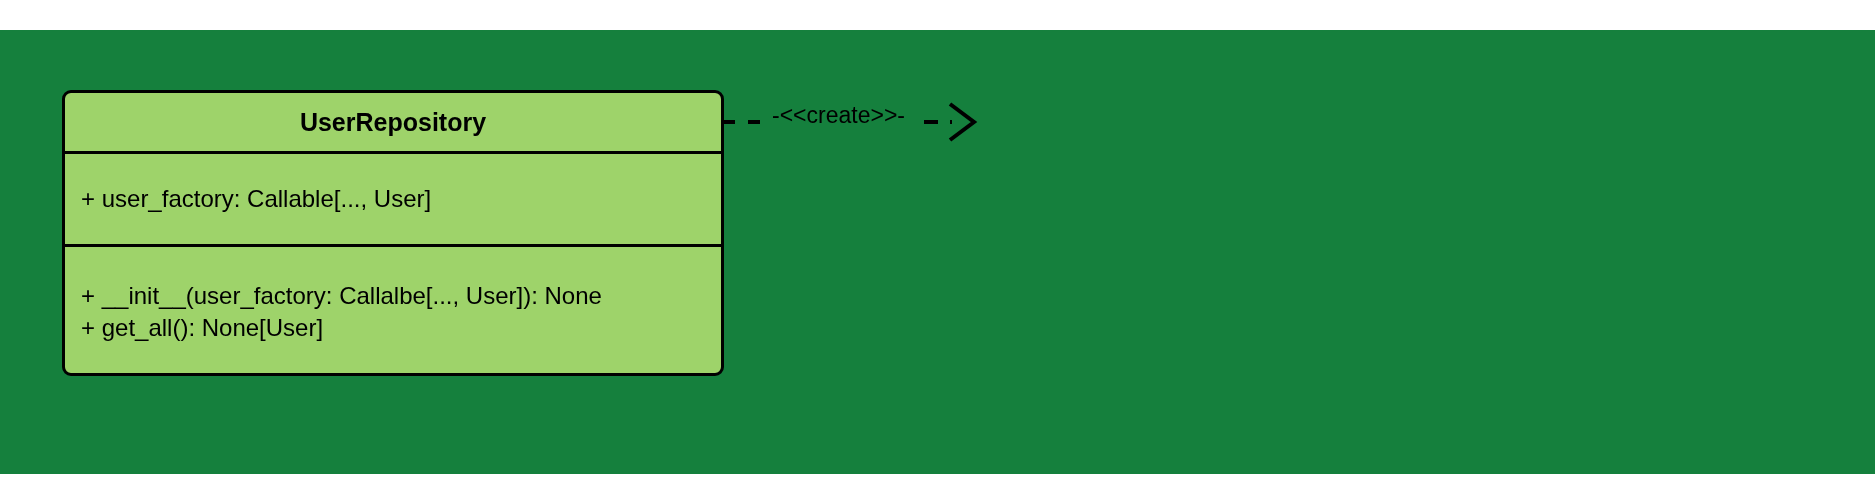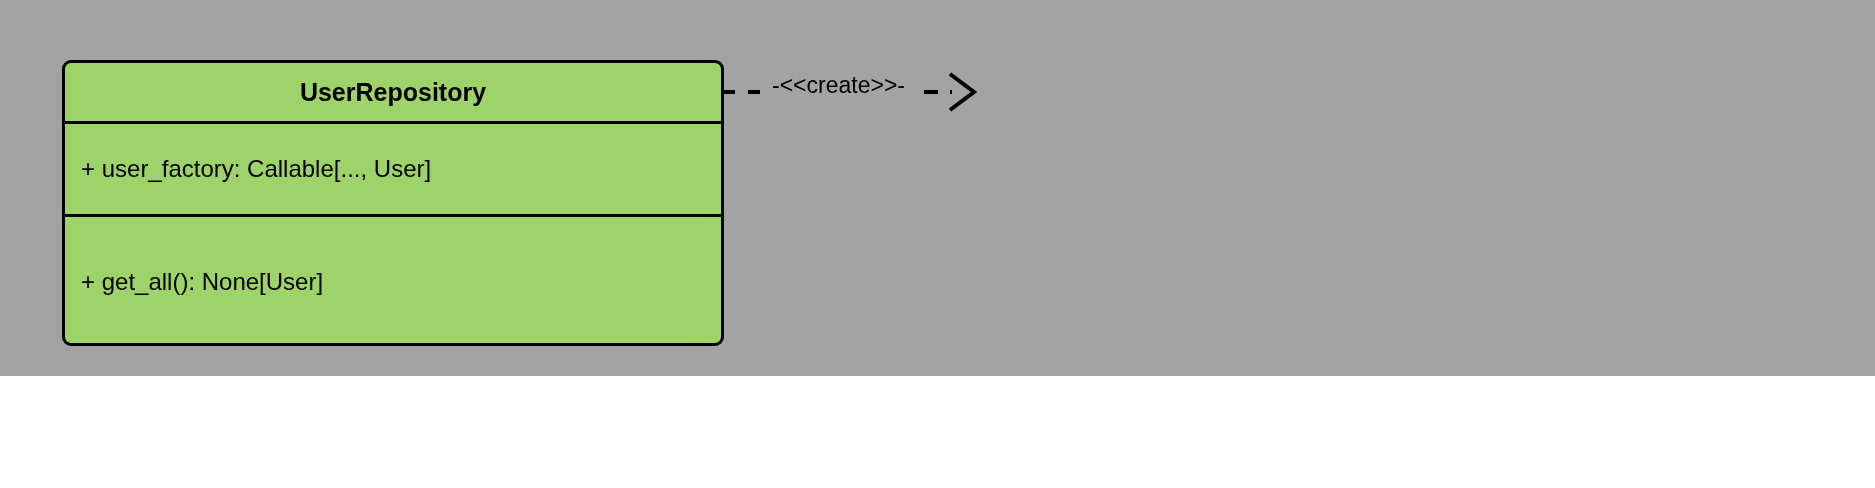--- a/index.html
+++ b/index.html
@@ -9,22 +9,23 @@
   }
   body {
     width: 1875px;
     height: 488px;
     font-family: "Liberation Sans", sans-serif;
     overflow: hidden;
   }
   #canvas {
     position: relative;
     width: 1875px;
-    height: 376px;
-    background: #a3a3a3;
+    height: 444px;
+    background: #15803d;
+    margin-top: 30px;
   }
 
   
   .uml-class {
     position: absolute;
     box-sizing: border-box;
     border: 3px solid #000000;
     border-radius: 9px;
     overflow: hidden;
   }
@@ -116,20 +117,21 @@
 <div id="canvas">
 
   <div id="class-userrepository" class="uml-class green">
     <div class="class-name">UserRepository</div>
     <div class="compartment-divider"></div>
     <div class="compartment attrs">
       <div class="member-line">+ user_factory: Callable[..., User]</div>
     </div>
     <div class="compartment-divider"></div>
     <div class="compartment methods">
+      <div class="member-line">+ __init__(user_factory: Callalbe[..., User]): None</div>
       <div class="member-line">+ get_all(): None[User]</div>
     </div>
   </div>
 
   <div id="create-connector">
     <svg width="256" height="46" viewBox="0 0 256 46">
 
       <line x1="1" y1="22" x2="46" y2="22" stroke="#000000" stroke-width="4" stroke-dasharray="12 13"></line>
 
       <line x1="202" y1="22" x2="230" y2="22" stroke="#000000" stroke-width="4" stroke-dasharray="14 12"></line>

